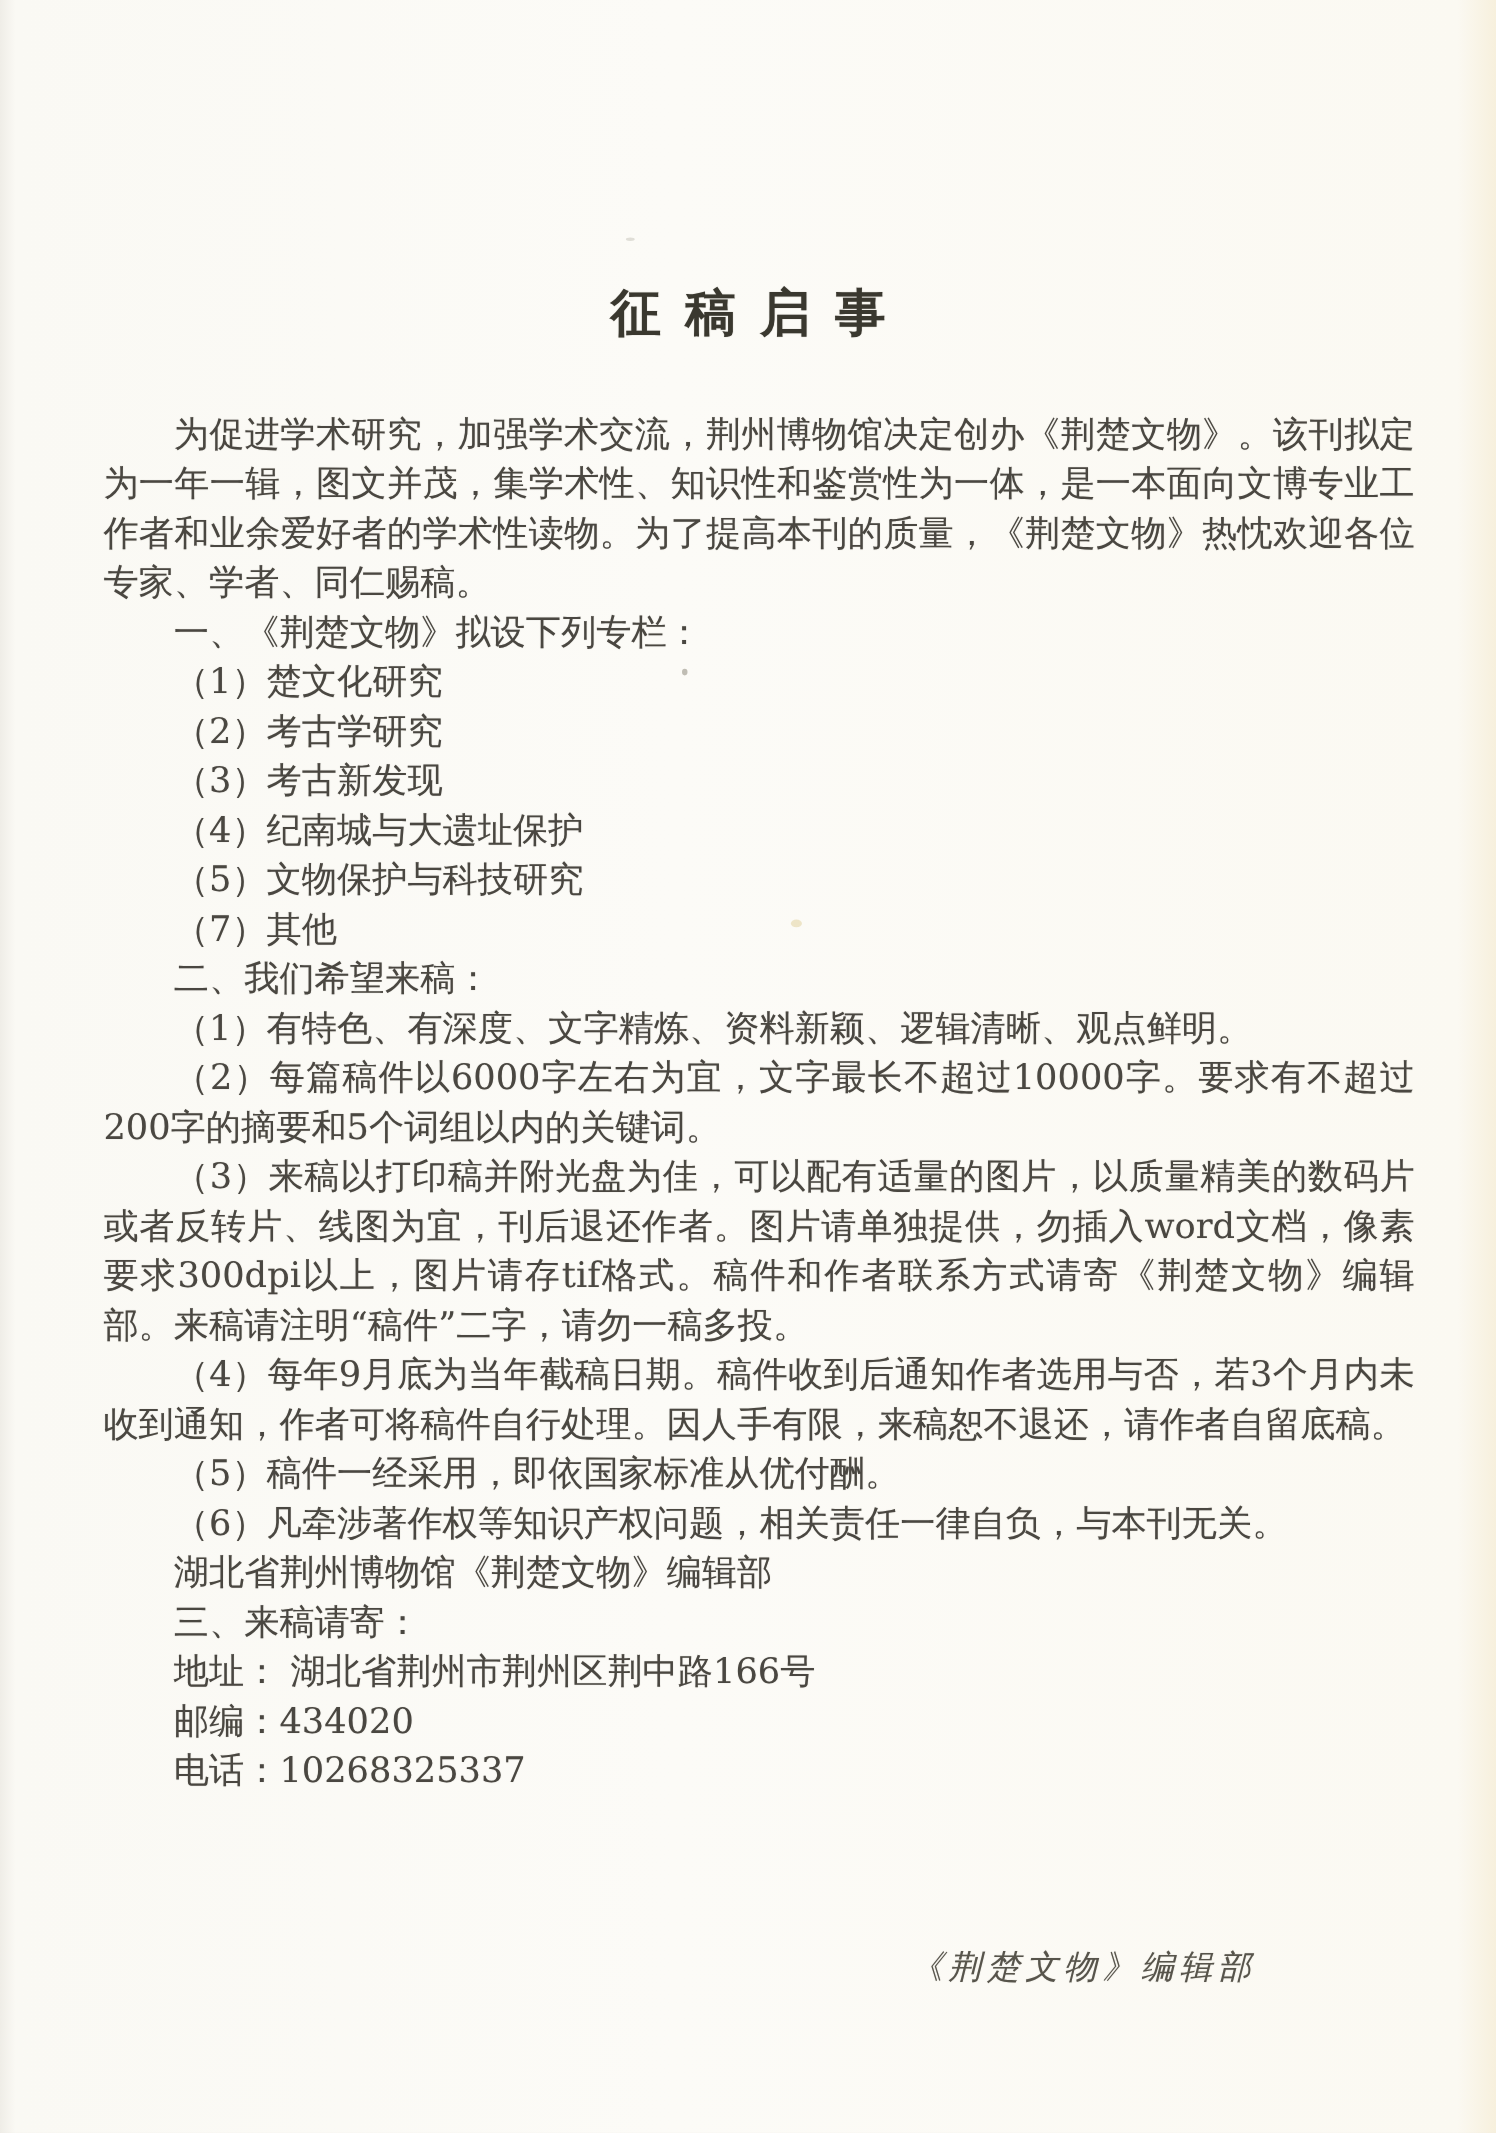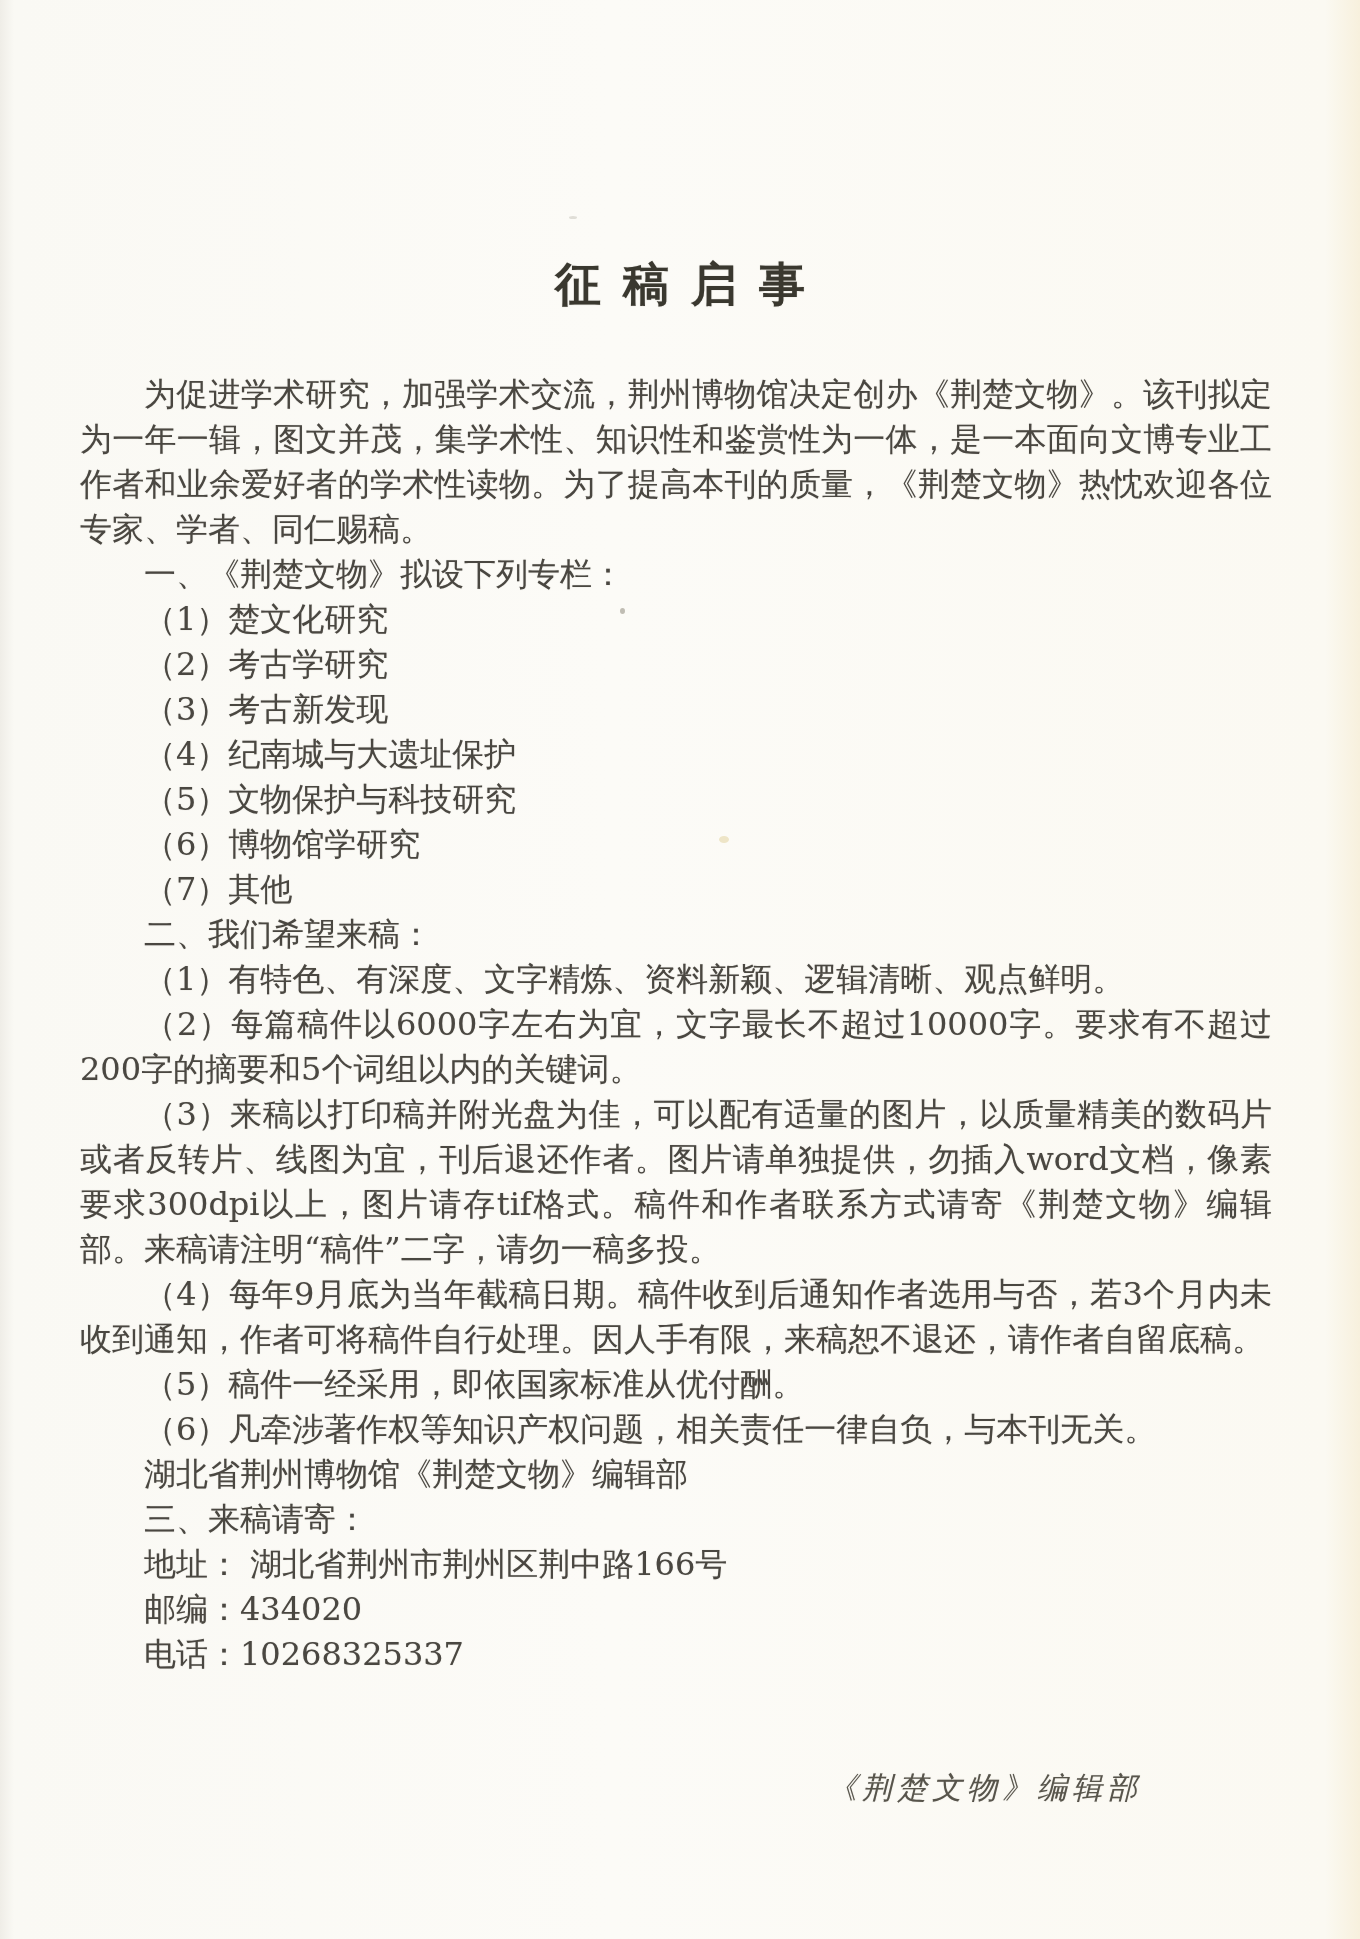--- a/index.html
+++ b/index.html
@@ -25,21 +25,21 @@
     text-align: center;
     font-size: 46px;
     font-weight: bold;
     letter-spacing: 22px;
     text-indent: 22px;
     color: #3a382f;
     text-shadow: 0 0 1px rgba(80, 76, 66, 0.45);
   }
   .content {
     position: absolute;
-    left: 80px;
+    left: 94px;
     top: 372px;
     width: 1192px;
     font-size: 32px;
     line-height: 45px;
     text-align: justify;
     text-shadow: 0 0 1px rgba(90, 86, 78, 0.35);
   }
   .content p {
     margin: 0;
     padding: 0;
@@ -75,21 +75,20 @@
   <div class="content">
 
     <p>为促进学术研究，加强学术交流，荆州博物馆决定创办《荆楚文物》。该刊拟定为一年一辑，图文并茂，集学术性、知识性和鉴赏性为一体，是一本面向文博专业工作者和业余爱好者的学术性读物。为了提高本刊的质量，《荆楚文物》热忱欢迎各位专家、学者、同仁赐稿。</p>
 
     <p>一、《荆楚文物》拟设下列专栏：</p>
     <p>（1）楚文化研究</p>
     <p>（2）考古学研究</p>
     <p>（3）考古新发现</p>
     <p>（4）纪南城与大遗址保护</p>
     <p>（5）文物保护与科技研究</p>
-    <p>（6）博物馆学研究</p>
     <p>（7）其他</p>
 
     <p>二、我们希望来稿：</p>
     <p>（1）有特色、有深度、文字精炼、资料新颖、逻辑清晰、观点鲜明。</p>
     <p>（2）每篇稿件以6000字左右为宜，文字最长不超过10000字。要求有不超过200字的摘要和5个词组以内的关键词。</p>
     <p>（3）来稿以打印稿并附光盘为佳，可以配有适量的图片，以质量精美的数码片或者反转片、线图为宜，刊后退还作者。图片请单独提供，勿插入word文档，像素要求300dpi以上，图片请存tif格式。稿件和作者联系方式请寄《荆楚文物》编辑部。来稿请注明“稿件”二字，请勿一稿多投。</p>
     <p>（4）每年9月底为当年截稿日期。稿件收到后通知作者选用与否，若3个月内未收到通知，作者可将稿件自行处理。因人手有限，来稿恕不退还，请作者自留底稿。</p>
     <p>（5）稿件一经采用，即依国家标准从优付酬。</p>
     <p>（6）凡牵涉著作权等知识产权问题，相关责任一律自负，与本刊无关。</p>
 

